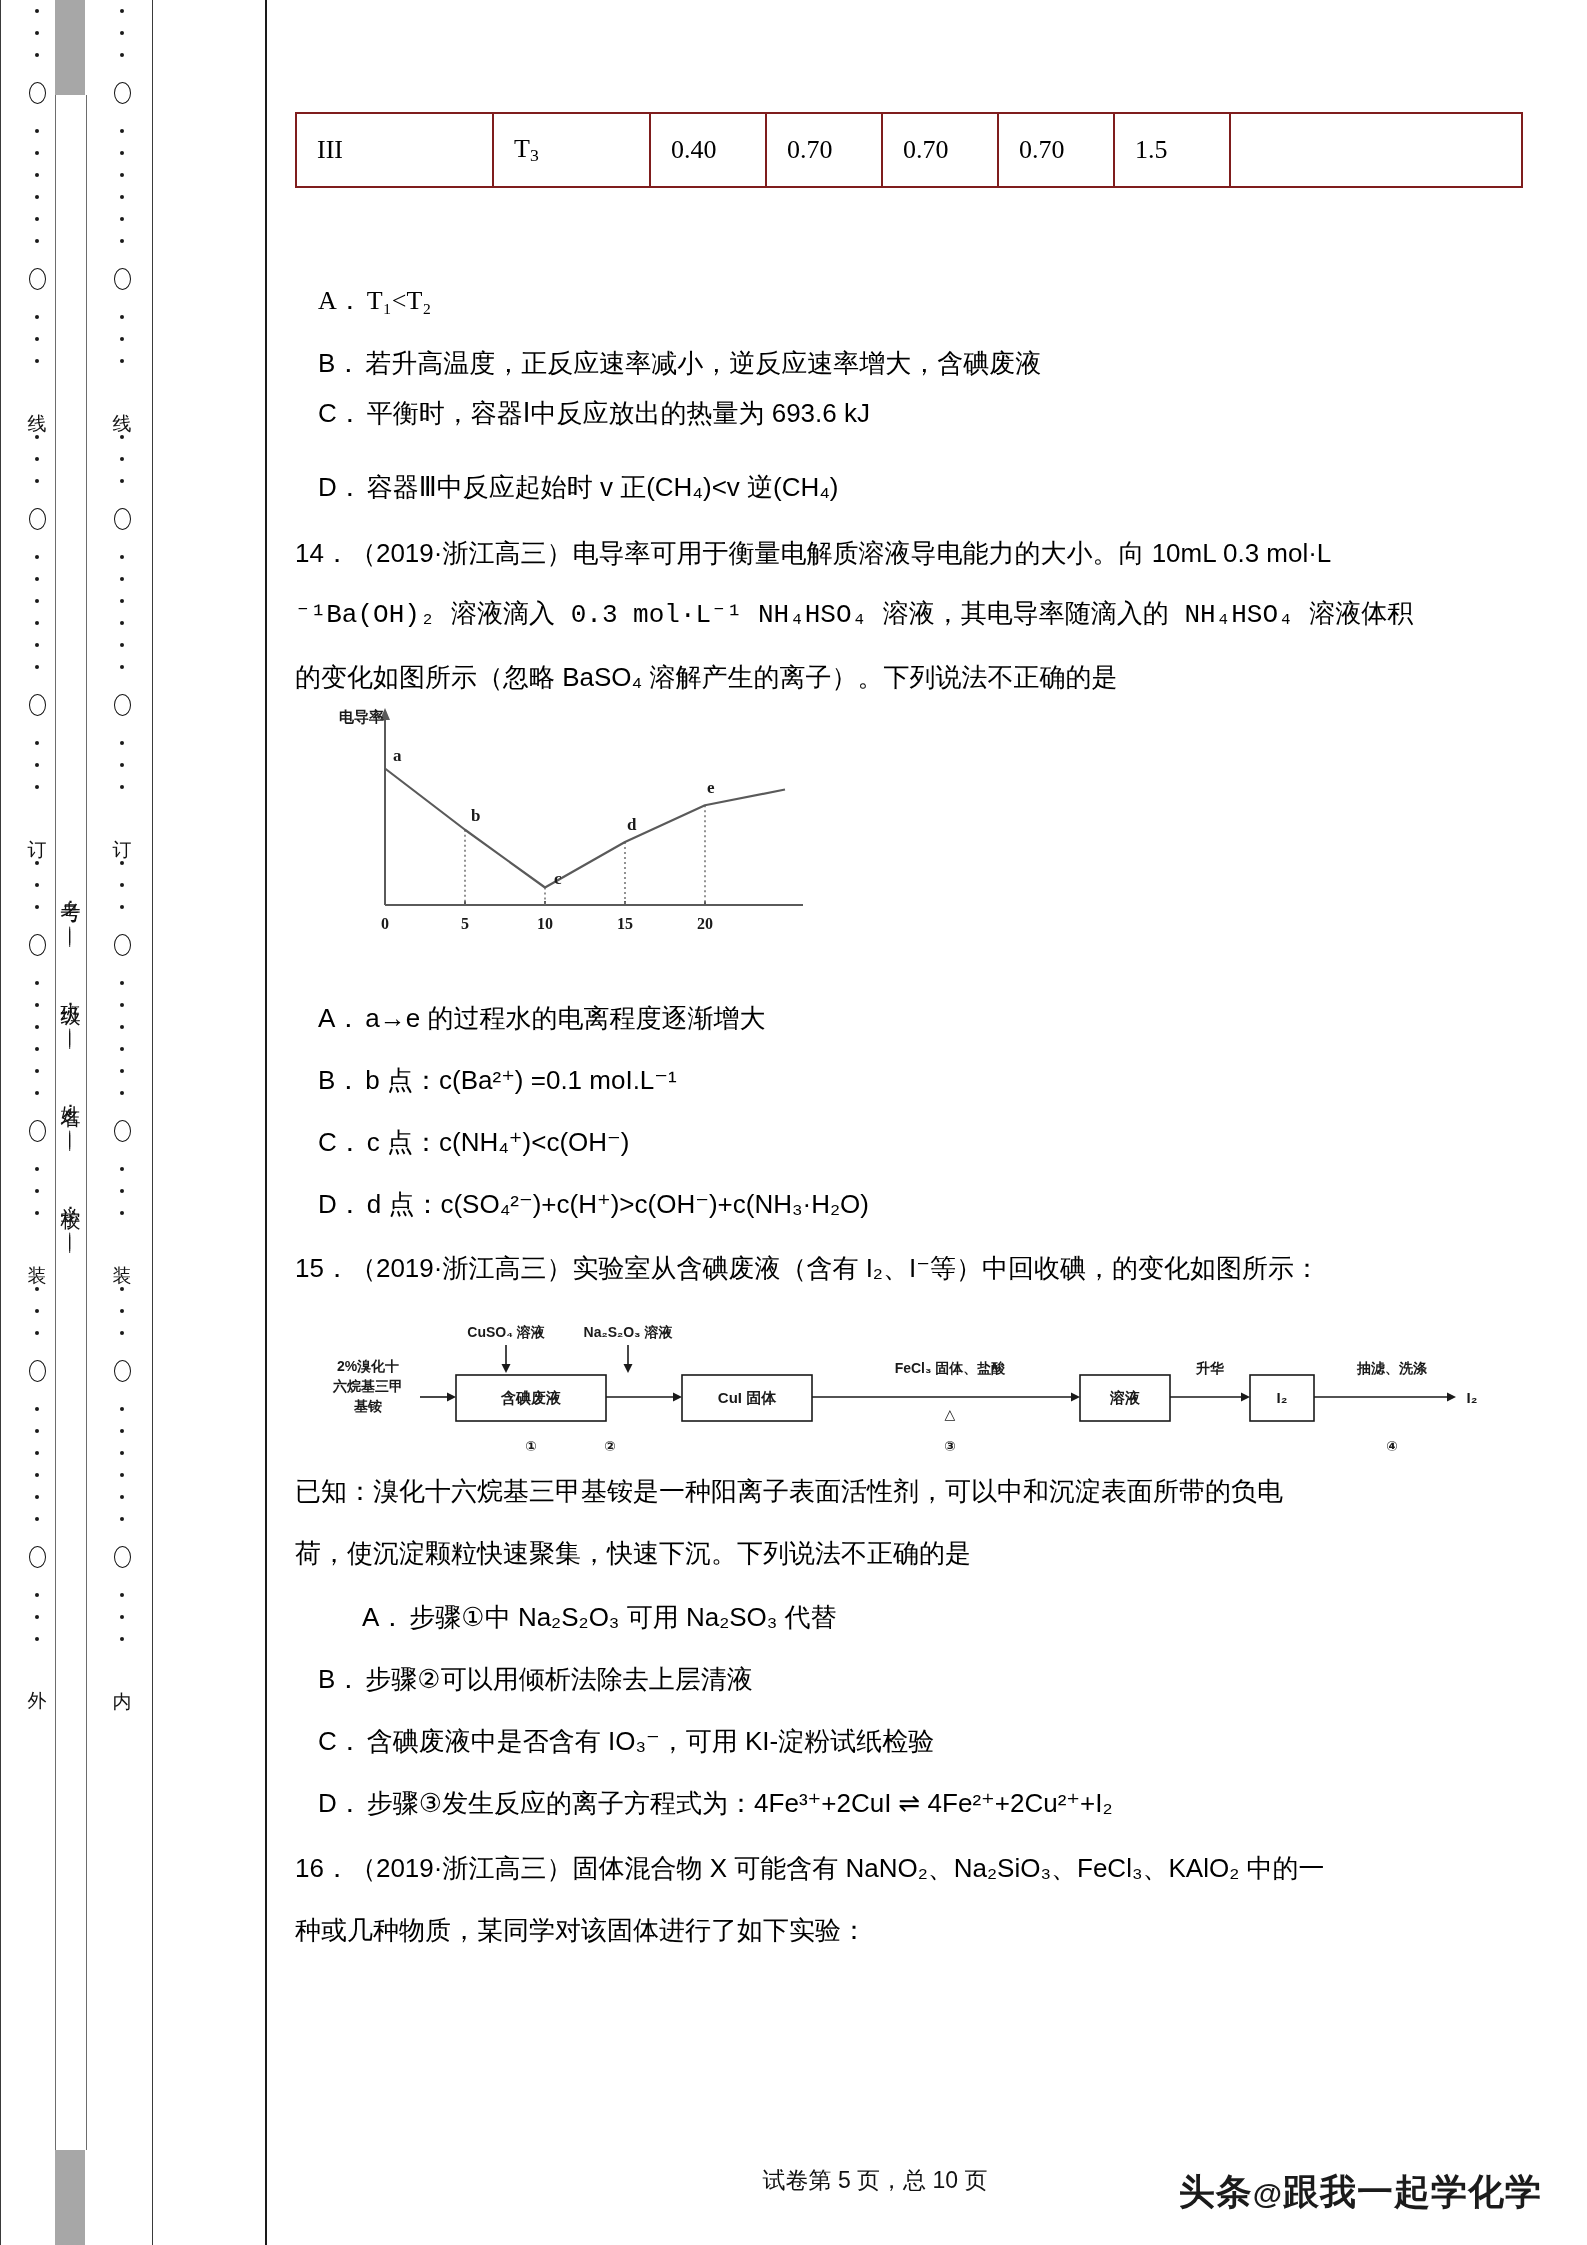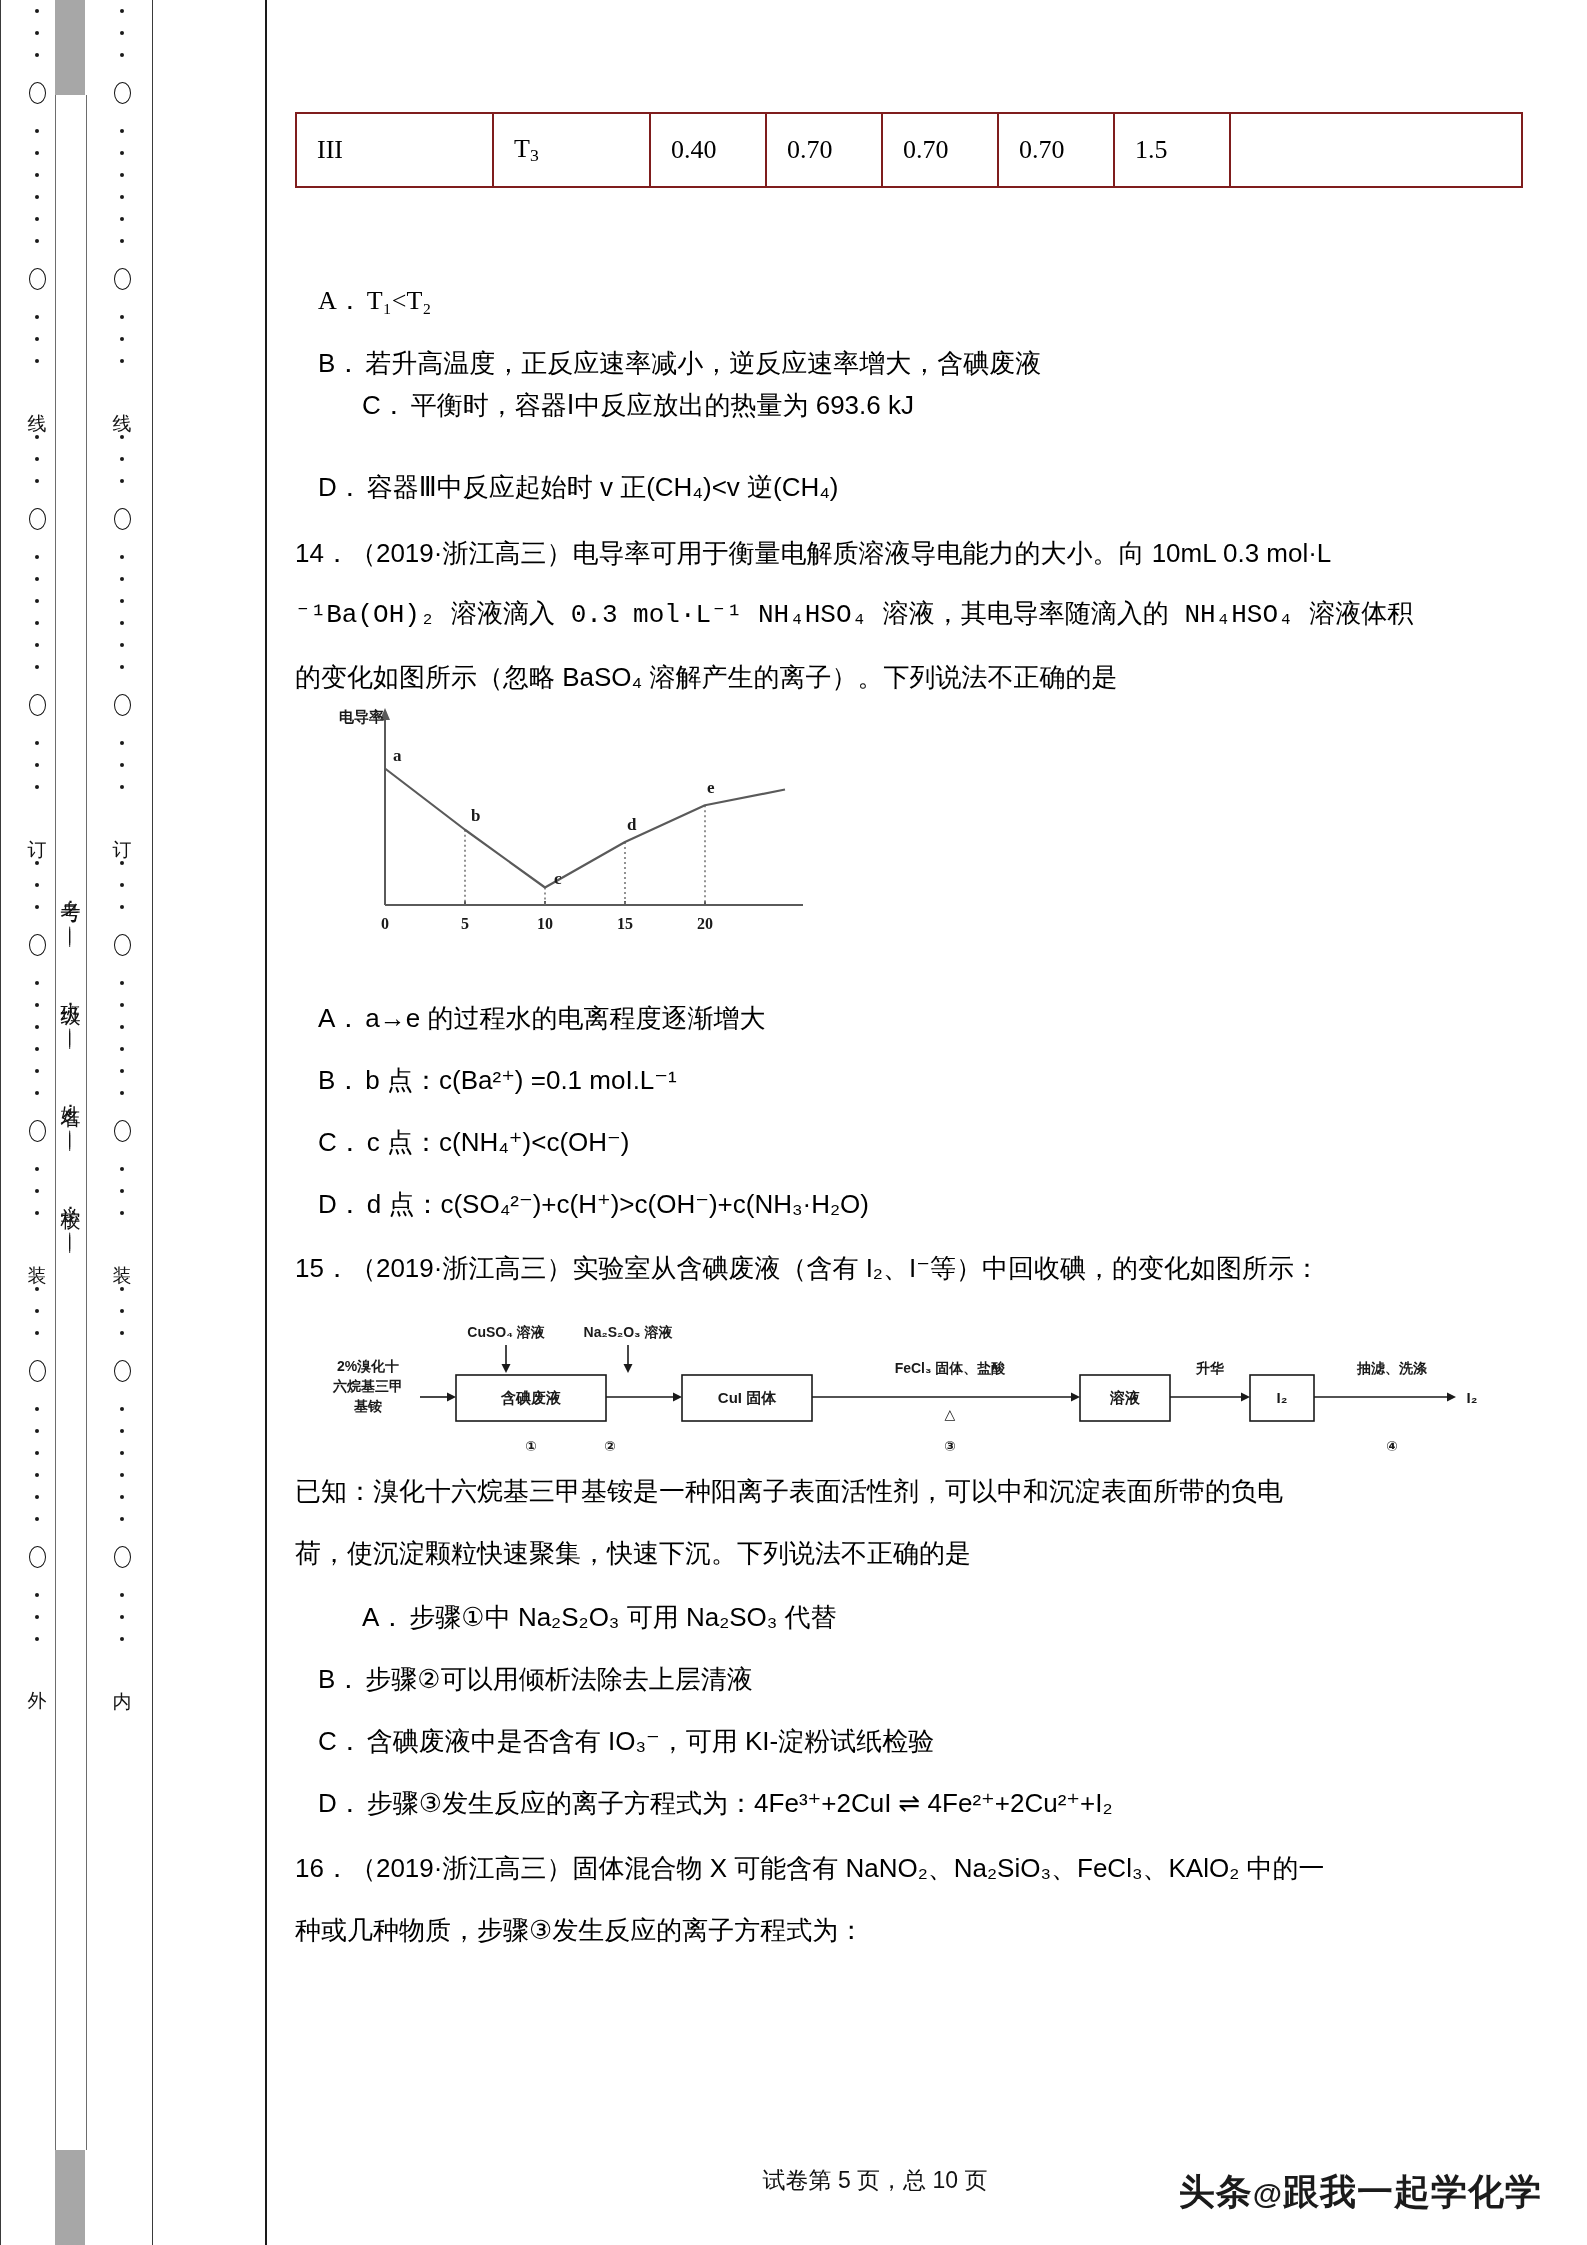--- a/index.html
+++ b/index.html
@@ -272,21 +272,21 @@
         </tr>
       </tbody>
         </table>
 
       <div class="row opt" style="top:288px;">
         <span class="lbl">A．</span><span>T₁&lt;T₂</span>
       </div>
       <div class="row opt cjk" style="top:350px;">
         <span class="lbl">B．</span><span>若升高温度，正反应速率减小，逆反应速率增大，含碘废液</span>
       </div>
-      <div class="row opt cjk" style="top:392px;margin-left:44px;">
+      <div class="row opt cjk" style="top:400px;">
         <span class="lbl">C．</span><span>平衡时，容器Ⅰ中反应放出的热量为 693.6 kJ</span>
       </div>
       <div class="row opt cjk" style="top:474px;">
         <span class="lbl">D．</span><span>容器Ⅲ中反应起始时 v 正(CH₄)&lt;v 逆(CH₄)</span>
       </div>
 
       <div class="row para cjk" style="top:540px; left:5px;">
         <span>14．</span><span>（2019·浙江高三）</span><span>电导率可用于衡量电解质溶液导电能力的大小。向 10mL 0.3 mol·L</span>
       </div>
       <div class="row para cjk" style="top:602px; left:5px;font-family:Liberation Mono, monospace;">⁻¹Ba(OH)₂ 溶液滴入 0.3 mol·L⁻¹ NH₄HSO₄ 溶液，其电导率随滴入的 NH₄HSO₄ 溶液体积</div>
@@ -391,21 +391,21 @@
       <div class="row opt cjk" style="top:1728px;">
         <span class="lbl">C．</span><span>含碘废液中是否含有 IO₃⁻，可用 KI-淀粉试纸检验</span>
       </div>
       <div class="row opt cjk" style="top:1790px;">
         <span class="lbl">D．</span><span>步骤③发生反应的离子方程式为：4Fe³⁺+2CuI ⇌ 4Fe²⁺+2Cu²⁺+I₂</span>
       </div>
 
       <div class="row para cjk" style="top:1855px; left:5px;">
         <span>16．</span><span>（2019·浙江高三）</span><span>固体混合物 X 可能含有 NaNO₂、Na₂SiO₃、FeCl₃、KAlO₂ 中的一</span>
       </div>
-      <div class="row para cjk" style="top:1917px; left:5px;">种或几种物质，步骤③发生反应的离子方程式为：</div>
+      <div class="row para cjk" style="top:1917px; left:5px;">种或几种物质，某同学对该固体进行了如下实验：</div>
 
     </div>
   </div>
 
   <div class="footer">试卷第 5 页，总 10 页</div>
 
   <div class="brand">
     <span>头条</span><span class="at">@</span><span>跟我一起学化学</span>
   </div>
 

